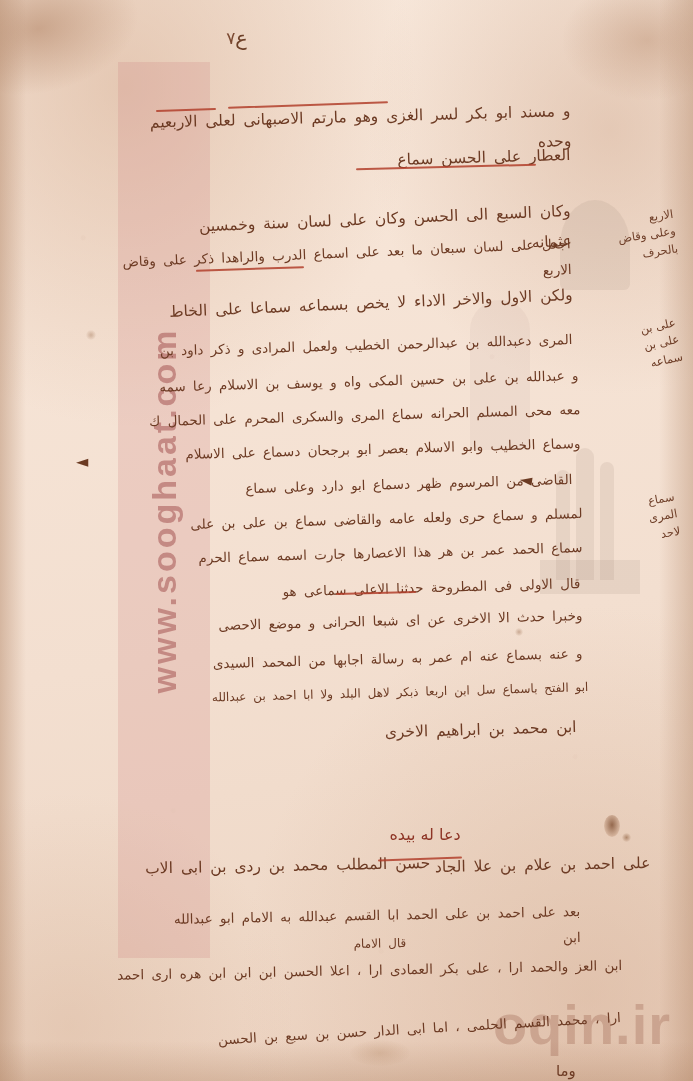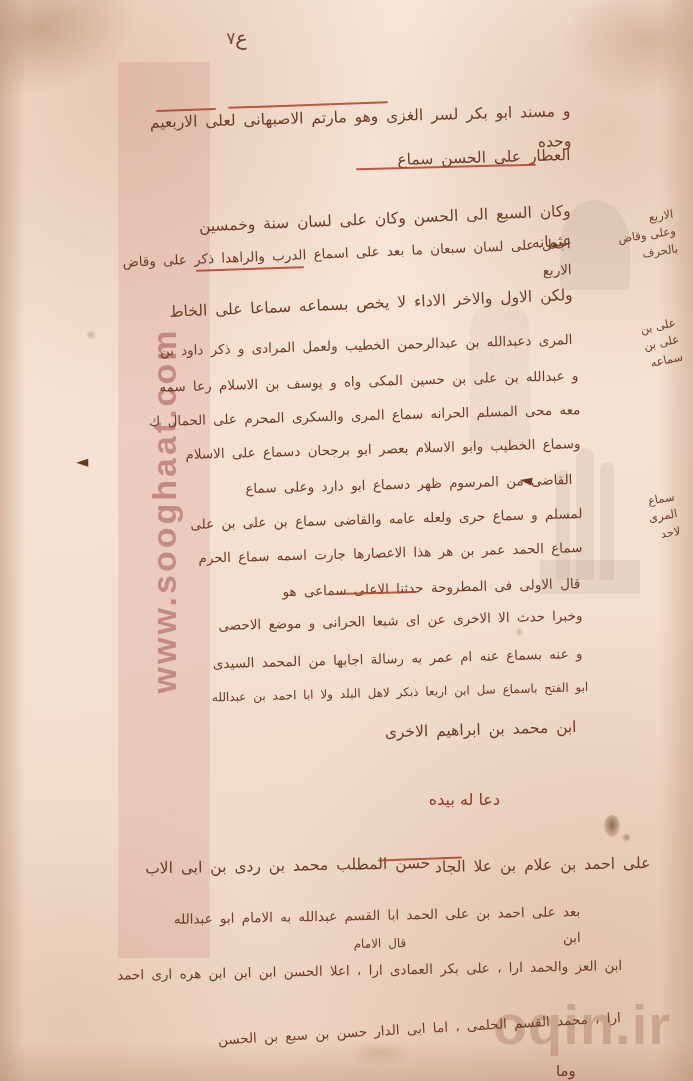--- a/index.html
+++ b/index.html
@@ -203,24 +203,25 @@
   .catchword {
     position: absolute;
     direction: rtl;
     color: #6d3b24;
     font-family: "DejaVu Sans", sans-serif;
     font-size: 15px;
   }
   .center-head {
     position: absolute;
     direction: rtl;
-    text-align: right;
+    text-align: center;
     color: #8e3526;
     font-family: "DejaVu Sans", sans-serif;
     font-size: 16px;
+    margin-top: 35px;
   }
 </style>
 </head>
 <body>
 
 <div id="page">
 
   <div class="paper"></div>
   <div class="paper-noise"></div>
 

